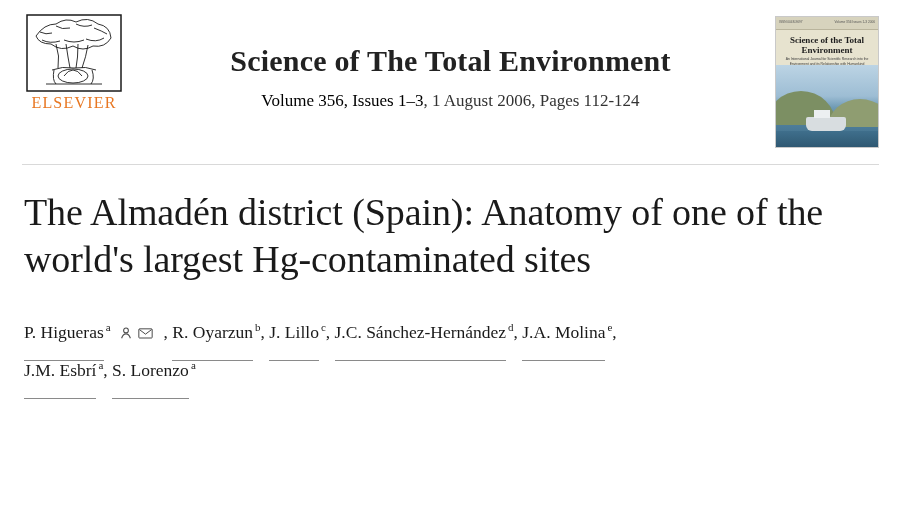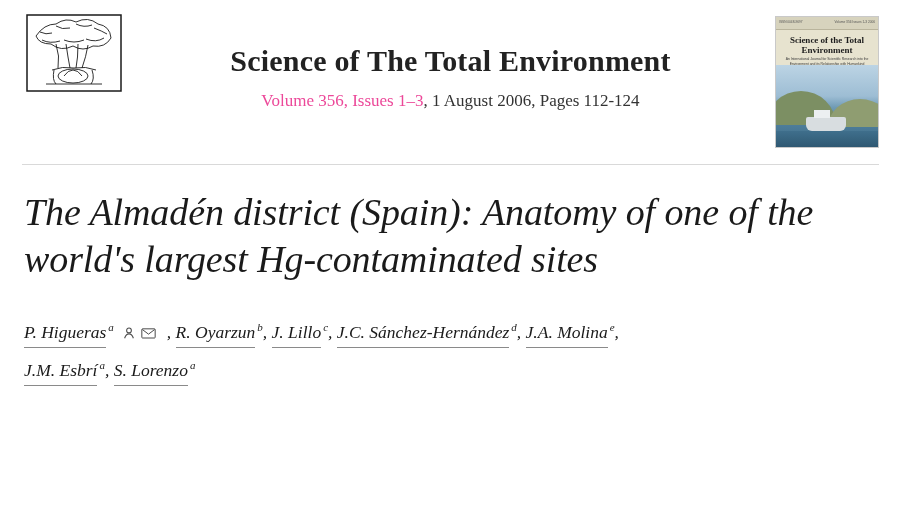--- a/index.html
+++ b/index.html
@@ -59,21 +59,21 @@
     color: #222;
     letter-spacing: 0.2px;
   }
   .journal-issue {
     margin-top: 13px;
     font-family: "Liberation Serif", serif;
     font-size: 17px;
     color: #333;
   }
   .journal-issue .vol-link {
-    color: #ec4899;
+    color: #000000;
     text-decoration: none;
   }
 
   .cover {
     width: 104px;
     flex: 0 0 104px;
     height: 132px;
     margin-top: 6px;
     border: 1px solid #c9c9c9;
     background: #e7e3cf;
@@ -161,21 +161,20 @@
 
   .divider {
     height: 1px;
     background: #d9d9d9;
     margin: 14px 22px 0 22px;
   }
 
   
   .article {
     padding: 24px 24px 0 24px;
-    font-style: italic;
   }
   .article-title {
     font-family: "Liberation Serif", serif;
     font-size: 38px;
     line-height: 47px;
     color: #1a1a1a;
     font-weight: 400;
     margin: 0;
     letter-spacing: -0.1px;
   }
@@ -185,21 +184,21 @@
     font-family: "Liberation Serif", serif;
     font-size: 17.5px;
     line-height: 33px;
     color: #1a1a1a;
   }
   .author {
     white-space: nowrap;
   }
   .author .name {
     border-bottom: 1px solid #8a8a8a;
-    padding-bottom: 5px;
+    padding-bottom: 18px;
   }
   .author .sup {
     font-size: 11px;
     vertical-align: super;
     margin-left: 2px;
   }
   .author-icons {
     display: inline-block;
     vertical-align: baseline;
     margin: 0 6px 0 8px;
@@ -224,20 +223,21 @@
           <path d="M10 22 q8 -12 20 -12 q10 -7 20 -2 q12 -6 22 2 q12 2 13 14 q-6 10 -18 8 q-10 6 -20 0 q-12 6 -22 -2 q-12 0 -15 -8z"></path>
           <path d="M14 18 q6 3 12 1 M30 12 q6 4 14 2 M50 10 q8 4 16 1 M68 14 q8 3 13 6 M16 26 q8 4 18 1 M38 26 q10 4 20 0 M60 25 q10 4 18 -1"></path>
           <path d="M30 30 q4 12 2 24 M40 30 q2 14 4 24 M52 30 q0 14 -2 24 M62 31 q-2 12 -6 23"></path>
           <path d="M26 56 q10 -4 22 -2 q12 -2 22 2"></path>
           <path d="M28 56 q-2 10 2 14 M66 56 q3 9 -1 14"></path>
           <ellipse cx="47" cy="62" rx="15" ry="7"></ellipse>
           <path d="M38 62 q4 -6 9 -6 q5 0 9 6"></path>
           <path d="M20 70 h56"></path>
         </g>
       </svg>
+      <div class="publisher-name">ELSEVIER</div>
     </div>
 
     <div class="journal-block">
       <div class="journal-title">Science of The Total Environment</div>
       <div class="journal-issue">
         <a class="vol-link" href="#">Volume 356, Issues 1–3</a><span>, 1 August 2006, Pages 112-124</span>
       </div>
     </div>
 
     <div class="cover">

